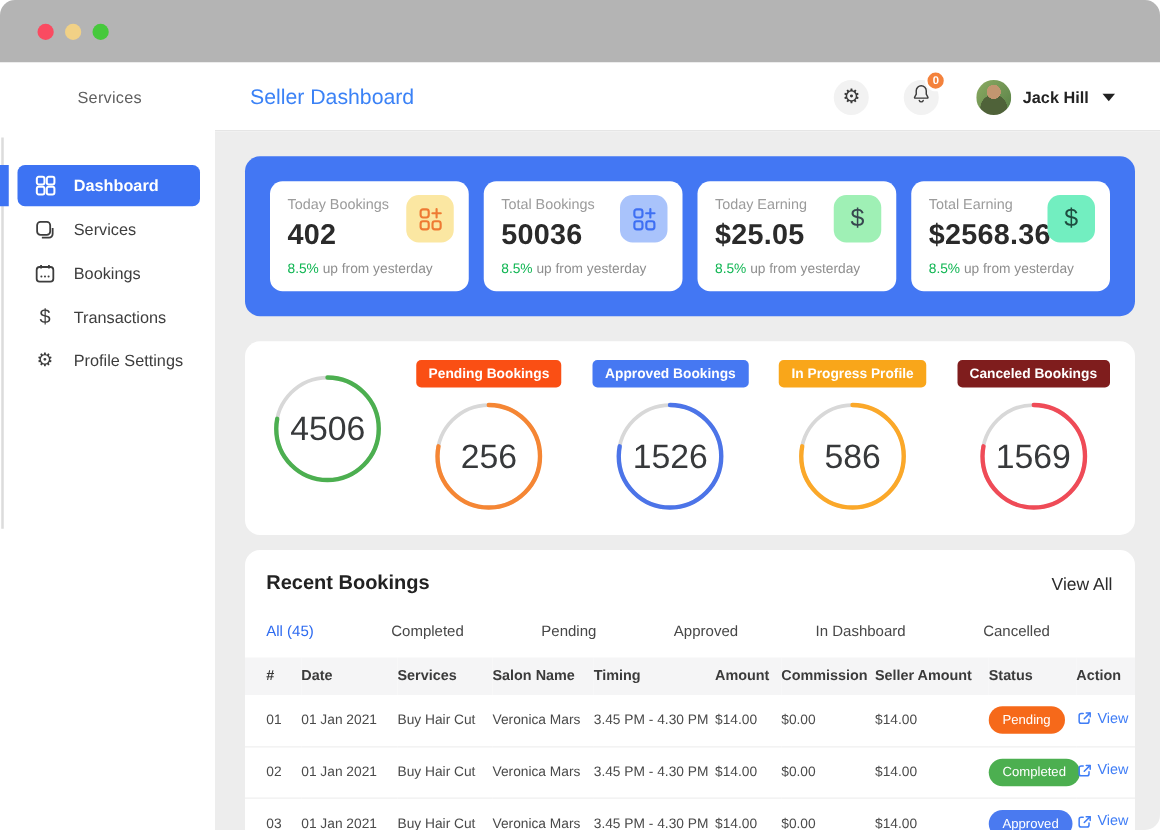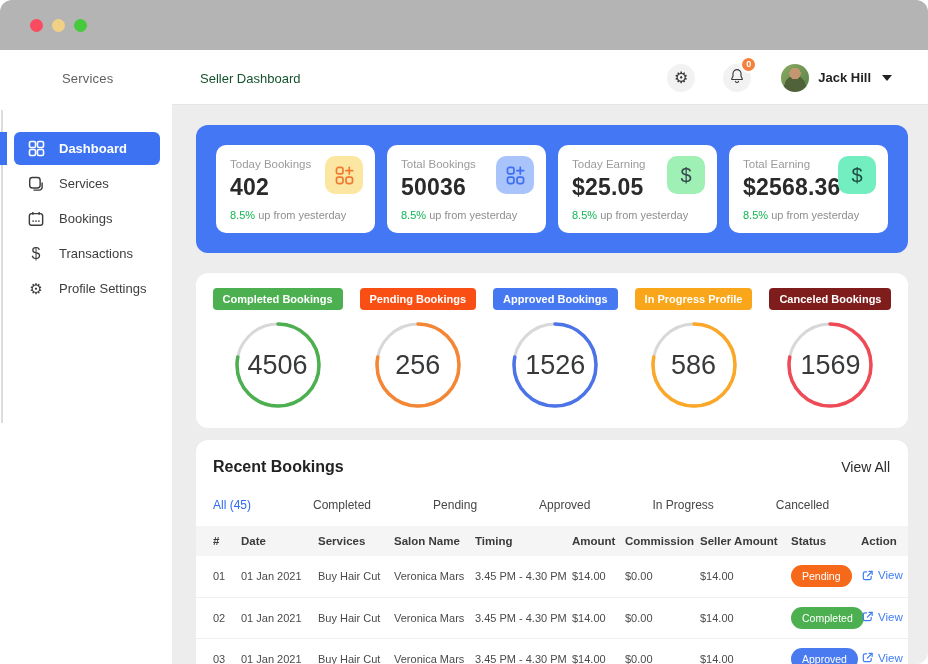--- a/index.html
+++ b/index.html
@@ -8,21 +8,21 @@
 
   .window { position:relative; width:928px; height:664px; border-radius:12px; overflow:hidden; background:#fff; }
 
   
   .chrome { height:50px; background:#b4b4b4; display:flex; align-items:center; padding-left:30px; gap:9px; }
   .dot { width:13px; height:13px; border-radius:50%; display:inline-block; }
 
   
   .appbar { height:55px; background:#fff; position:relative; }
   .brand { position:absolute; left:62px; top:50%; transform:translateY(-50%); font-size:13px; color:#5f5f5f; letter-spacing:.2px; }
-  .app-title { position:absolute; left:200px; top:50%; transform:translateY(-50%); font-size:13px; color:#14532d; font-weight:500;text-align:right; }
+  .app-title { position:absolute; left:200px; top:50%; transform:translateY(-50%); font-size:17px; color:#3b82f6; font-weight:500;text-align:right; }
   .appbar-right { position:absolute; right:36px; top:0; height:100%; display:flex; align-items:center; gap:16px; }
   .icon-circle { width:28px; height:28px; border-radius:50%; background:#f2f2f2; display:flex; align-items:center; justify-content:center; color:#3a3a3a; cursor:pointer; }
   .glyph-gear { font-size:16px; line-height:1; color:#3a3a3a; }
   .bell-wrap { position:relative; margin-left:12px; }
   .noti-badge { position:absolute; top:-8px; right:-6px; min-width:17px; height:17px; padding:0 3px; background:#f4823c; border:2px solid #fff; border-radius:10px; color:#fff; font-size:9px; font-weight:700; display:flex; align-items:center; justify-content:center; }
   .user-chip { display:flex; align-items:center; gap:9px; margin-left:14px; cursor:pointer; }
   .avatar { width:28px; height:28px; border-radius:50%;
     background:
       radial-gradient(circle at 50% 34%, #c29670 0 24%, rgba(0,0,0,0) 25%),
       radial-gradient(circle at 50% 80%, #4f6239 0 40%, rgba(0,0,0,0) 41%),
@@ -224,21 +224,20 @@
             </div>
             <div class="stat-value">$2568.36</div>
             <div class="stat-delta"><span class="delta-pct">8.5%</span> <span>up from yesterday</span></div>
           </div>
 
       </div>
 
       <div class="rings-card">
 
           <div class="ring-col">
-            <span class="ring-badge" style="background: rgb(76, 175, 80);">Completed Bookings</span>
             <div class="ring-wrap">
               <svg width="92" height="92" viewBox="0 0 92 92">
                 <circle class="ring-track" cx="46" cy="46" r="41"></circle>
                 <circle class="ring-arc" cx="46" cy="46" r="41" transform="rotate(-90 46 46)" stroke="#4CAF50" stroke-dasharray="200.9 257.6"></circle>
               </svg>
               <span class="ring-value">4506</span>
             </div>
           </div>
 
           <div class="ring-col">
@@ -295,21 +294,21 @@
         <div class="tabs">
 
             <span class="tab active">All (45)</span>
 
             <span class="tab">Completed</span>
 
             <span class="tab">Pending</span>
 
             <span class="tab">Approved</span>
 
-            <span class="tab">In Progress</span>
+            <span class="tab">In Dashboard</span>
 
             <span class="tab">Cancelled</span>
 
         </div>
         <table>
           <colgroup>
             <col style="width:45px">
               <col style="width:77px">
               <col style="width:76px">
               <col style="width:81px">

